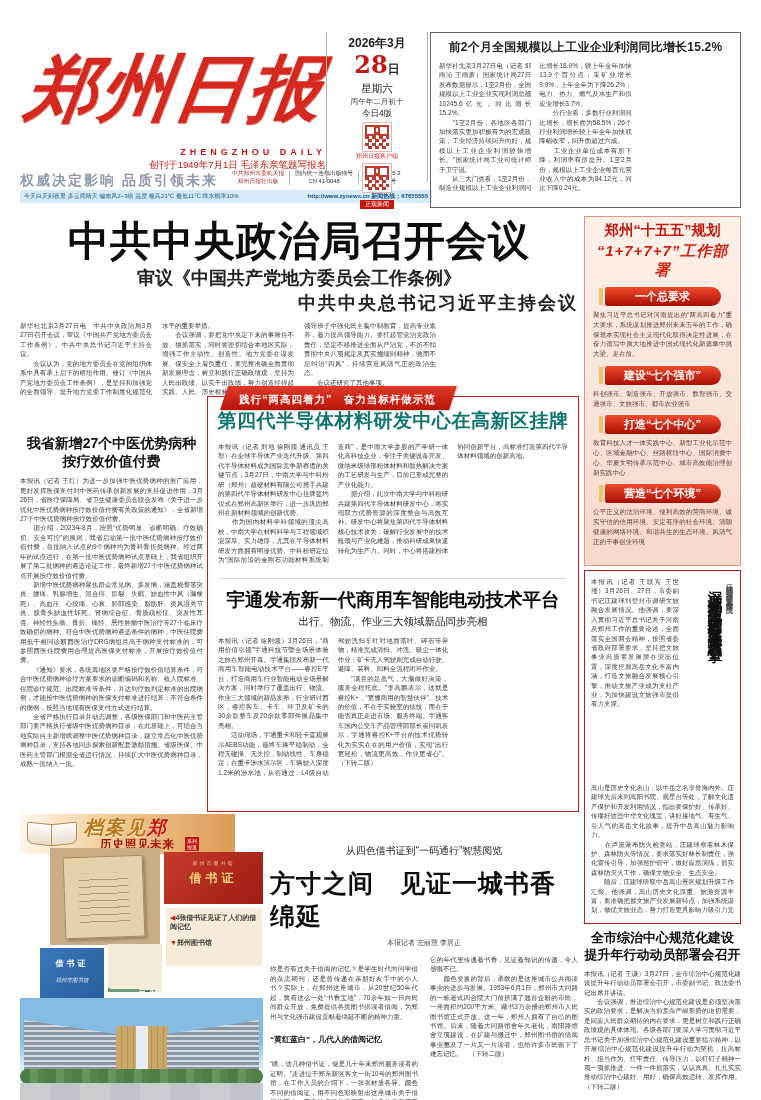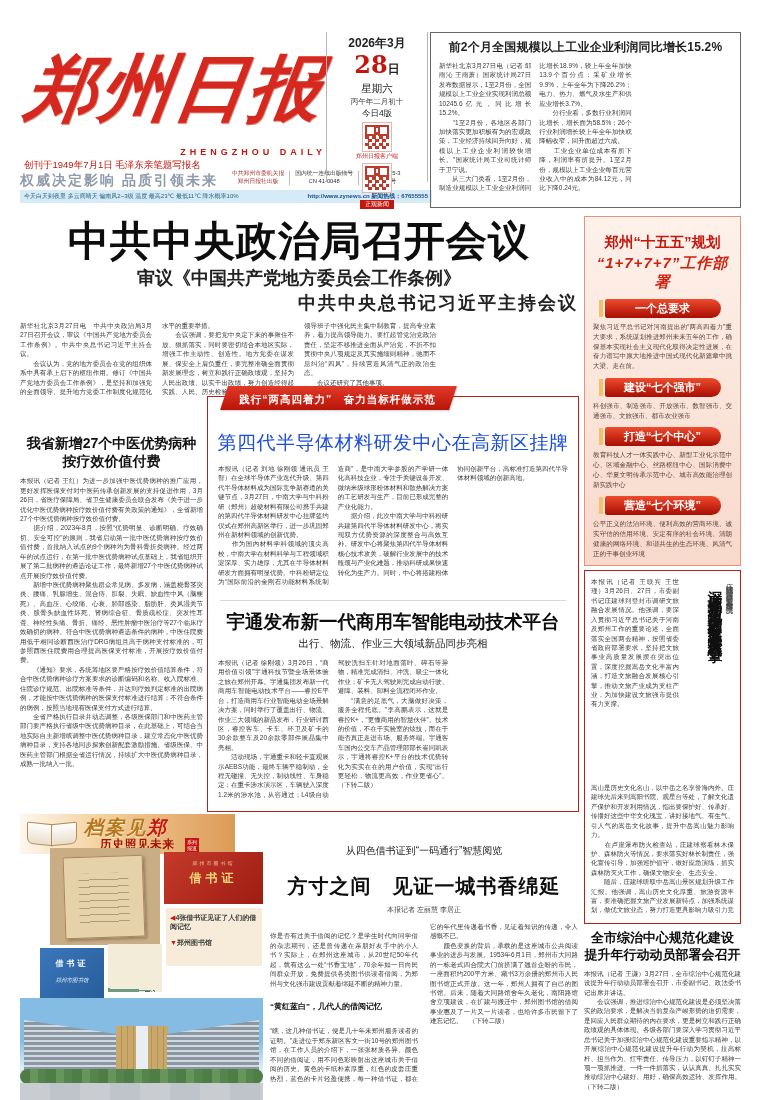--- a/index.html
+++ b/index.html
@@ -13,21 +13,21 @@
   .just { text-align:justify; text-justify:inter-ideograph; }
   .tiny { font-size:6.5px; line-height:1.45; color:#3a3a3a; white-space:pre-line; overflow:hidden; }
 
   
   #masthead-logo { left:24px; top:30px; width:302px; height:116px;
     font-family:"DejaVu Serif","Liberation Serif",serif; font-weight:900; font-style:italic;
     font-size:72px; letter-spacing:2px; color:#d5281e; transform:skewX(-8deg);
     text-shadow:1px 1px 0 #e8695c; line-height:116px; text-align:center; }
   #masthead-english { left:24px; top:147px; width:302px; text-align:right;
     font-size:9px; letter-spacing:4px; color:#c3170e; font-weight:bold; }
-  #masthead-founding { left:24px; top:159px; width:302px; text-align:left;
+  #masthead-founding { left:24px; top:159px; width:302px; text-align:right;
     font-size:9.5px; color:#c3170e; }
   #slogan { left:20px; top:172px; font-size:14px; font-weight:bold;
     letter-spacing:2px; color:#8f9aab; }
   #publisher { left:232px; top:170px; display:flex; gap:5px; align-items:center; }
   #publisher .pub-item { font-size:5.8px; line-height:1.35; text-align:center; color:#333; }
   #publisher .pub-red { color:#9e2b21; }
   #publisher .pub-div { width:1px; height:14px; background:#bbb; }
   #weather-bar { left:20px; top:190px; width:412px; height:13px; background:#d6ebf7;
     display:flex; justify-content:space-between; align-items:center; padding:0 4px; }
   #weather-bar .wx { font-size:6px; color:#23607f; }
@@ -64,21 +64,21 @@
 
   
   #lead-h1 { left:20px; top:214px; width:558px; text-align:center;
     font-size:41px; font-weight:900; letter-spacing:1px; color:#0d0d0d; }
   #lead-deck1 { left:20px; top:266px; width:558px; text-align:center; font-size:18px; font-weight:600; }
   #lead-deck2 { left:20px; top:291px; width:558px; text-align:right; font-size:18px; font-weight:600; letter-spacing:2px; }
   #lead-body { left:20px; top:321px; width:558px; height:80px; column-count:4; column-gap:10px; column-fill:auto; }
 
   
   #plan-sidebar { left:584px; top:216px; width:157px; height:350px;
-    background:linear-gradient(180deg,#fdf1ea,#f8d9cb); border:1px solid #e4937f; padding:16px 8px 6px; }
+    background:linear-gradient(180deg,#fdf1ea,#f8d9cb); border:1px solid #e4937f; padding:4px 8px 6px; }
   #plan-sidebar .pt1 { text-align:center; font-size:14.5px; font-weight:900; color:#c3170e; }
   #plan-sidebar .pt2 { text-align:center; font-size:15px; font-weight:900; font-style:italic;
     color:#d0200f; margin:2px 0 4px; letter-spacing:1px; }
   .pill { position:relative; margin:7px auto 4px; width:116px; padding:2px 0;
     background:linear-gradient(180deg,#ef4b2e,#a80e02); color:#fff; font-size:11px; font-weight:bold;
     text-align:center; border-radius:3px 12px 12px 3px; }
   .pill::before { content:""; position:absolute; left:-6px; top:1px; bottom:1px; width:4px; background:#f0c36a; }
   .plan-text { font-size:6.5px; line-height:1.5; color:#5a4038; text-align:justify; }
 
   
@@ -86,21 +86,21 @@
   #tcm-article h3 { font-size:14px; font-weight:800; text-align:center; line-height:1.3; color:#111; }
   #tcm-body { margin-top:6px; height:352px; }
 
   
   #center-box { left:207px; top:396px; width:372px; height:416px; border:1px solid #b5221a; }
   #center-banner { position:absolute; top:-11px; left:16px;
     background:linear-gradient(180deg,#e23a28,#b91408); padding:3px 16px; transform:skewX(-18deg);
     box-shadow:1px 1px 2px rgba(0,0,0,.2); }
   #center-banner span { display:inline-block; transform:skewX(18deg); color:#fff;
     font-size:10.5px; font-weight:bold; letter-spacing:1px; }
-  #semi-h { margin-top:33px; text-align:center; font-size:19px; font-weight:400; color:#1d4ed8; letter-spacing:0.5px; }
+  #semi-h { margin-top:11px; text-align:center; font-size:19px; font-weight:700; color:#0f766e; letter-spacing:0.5px; }
   #semi-body { margin:8px 10px 0; height:128px; column-count:3; column-gap:9px; column-fill:auto; }
   #center-divider { margin:8px 12px; border-top:1px solid #d8d8d8; }
   #yutong-h { text-align:center; font-size:18.5px; font-weight:800; color:#0d0d0d; }
   #yutong-sub { text-align:center; font-size:10.5px; color:#222; margin-top:3px; }
   #yutong-body { margin:7px 10px 0; height:146px; column-count:3; column-gap:9px; column-fill:auto; }
 
   
   #culture-box { left:584px; top:570px; width:157px; height:354px; border:1px solid #b5221a; padding:6px; }
   .cult-top { display:flex; height:200px; }
   #cult-body1 { width:88px; }
@@ -119,21 +119,21 @@
   #archive-banner { left:20px; top:814px; width:215px; height:40px;
     background:linear-gradient(90deg,#fdf7ee,#f4d09c 38%,#dc9a57); }
   .book-icon { position:absolute; left:6px; top:5px; width:52px; height:28px; }
   .book-icon::before, .book-icon::after { content:""; position:absolute; top:4px; width:24px; height:20px;
     background:linear-gradient(180deg,#fff,#e8ddca); border:1px solid #b98c55; }
   .book-icon::before { left:1px; transform:skewY(6deg); border-radius:2px 0 0 6px; }
   .book-icon::after  { right:1px; transform:skewY(-6deg); border-radius:0 2px 6px 0; }
   .logo-line1 { position:absolute; left:64px; top:1px; font-size:19px; font-weight:900; font-style:italic; }
   .logo-gold { color:#b5781d; text-shadow:0 1px 0 #fff3d8; letter-spacing:2px; }
   .logo-red { color:#c3170e; text-shadow:0 1px 0 #ffd9b8; }
-  .logo-line2 { position:absolute; left:80px; top:23px; display:flex; gap:10px; align-items:center; }
+  .logo-line2 { position:absolute; left:80px; top:23px; display:flex; gap:10px; align-items:flex-start; }
   .logo-sub { font-size:11.5px; font-weight:900; color:#a01408; letter-spacing:1px; }
   .logo-tag { background:#c3170e; color:#fff; font-size:5px; line-height:1.2; width:14px;
     padding:1px 1px; text-align:center; }
 
   
   .ph { overflow:hidden; }
   #photo-yellow { left:50px; top:848px; width:110px; height:97px; background:#c9ad85; }
   #photo-yellow .card { position:absolute; left:14px; top:8px; width:80px; height:82px;
     background:#e6d2aa; border:1px solid #a9855c; transform:rotate(-2deg);
     box-shadow:2px 2px 3px rgba(0,0,0,.25); }
@@ -166,21 +166,21 @@
     background:repeating-linear-gradient(90deg,#c9a86b 0 5px,#b6914f 5px 6px); }
   .core::before { content:""; position:absolute; left:20px; top:0; bottom:0; width:12px; background:#e9eef2; }
   .trees { position:absolute; bottom:16px; left:0; right:0; height:15px; border-radius:8px;
     background:repeating-linear-gradient(90deg,#4e7d46 0 10px,#67955a 10px 18px,#55854c 18px 26px); }
   .plaza { position:absolute; bottom:0; left:0; right:0; height:17px;
     background:repeating-linear-gradient(90deg,#c9cdd2 0 30px,#bfc4ca 30px 60px); }
 
   
   #library-article { left:270px; top:844px; width:308px; }
   #lib-kicker { text-align:center; font-size:10px; color:#222; }
-  #lib-headline { text-align:center; font-size:20px; font-weight:900; color:#0d0d0d; margin-top:15px; letter-spacing:1px; }
+  #lib-headline { font-size:25px; font-weight:900; color:#0d0d0d; margin-top:9px; letter-spacing:1px; }
   #lib-byline { text-align:center; font-size:7px; color:#444; margin-top:5px; }
   #lib-body { margin-top:7px; height:166px; column-count:2; column-gap:12px; column-fill:auto; }
   #lib-body .subhead { font-size:8px; font-weight:bold; color:#111; margin:4px 0; white-space:normal; }
 </style>
 </head>
 <body>
 
 <div id="page">
 
   <div class="abs" id="masthead-logo">郑州日报</div>

